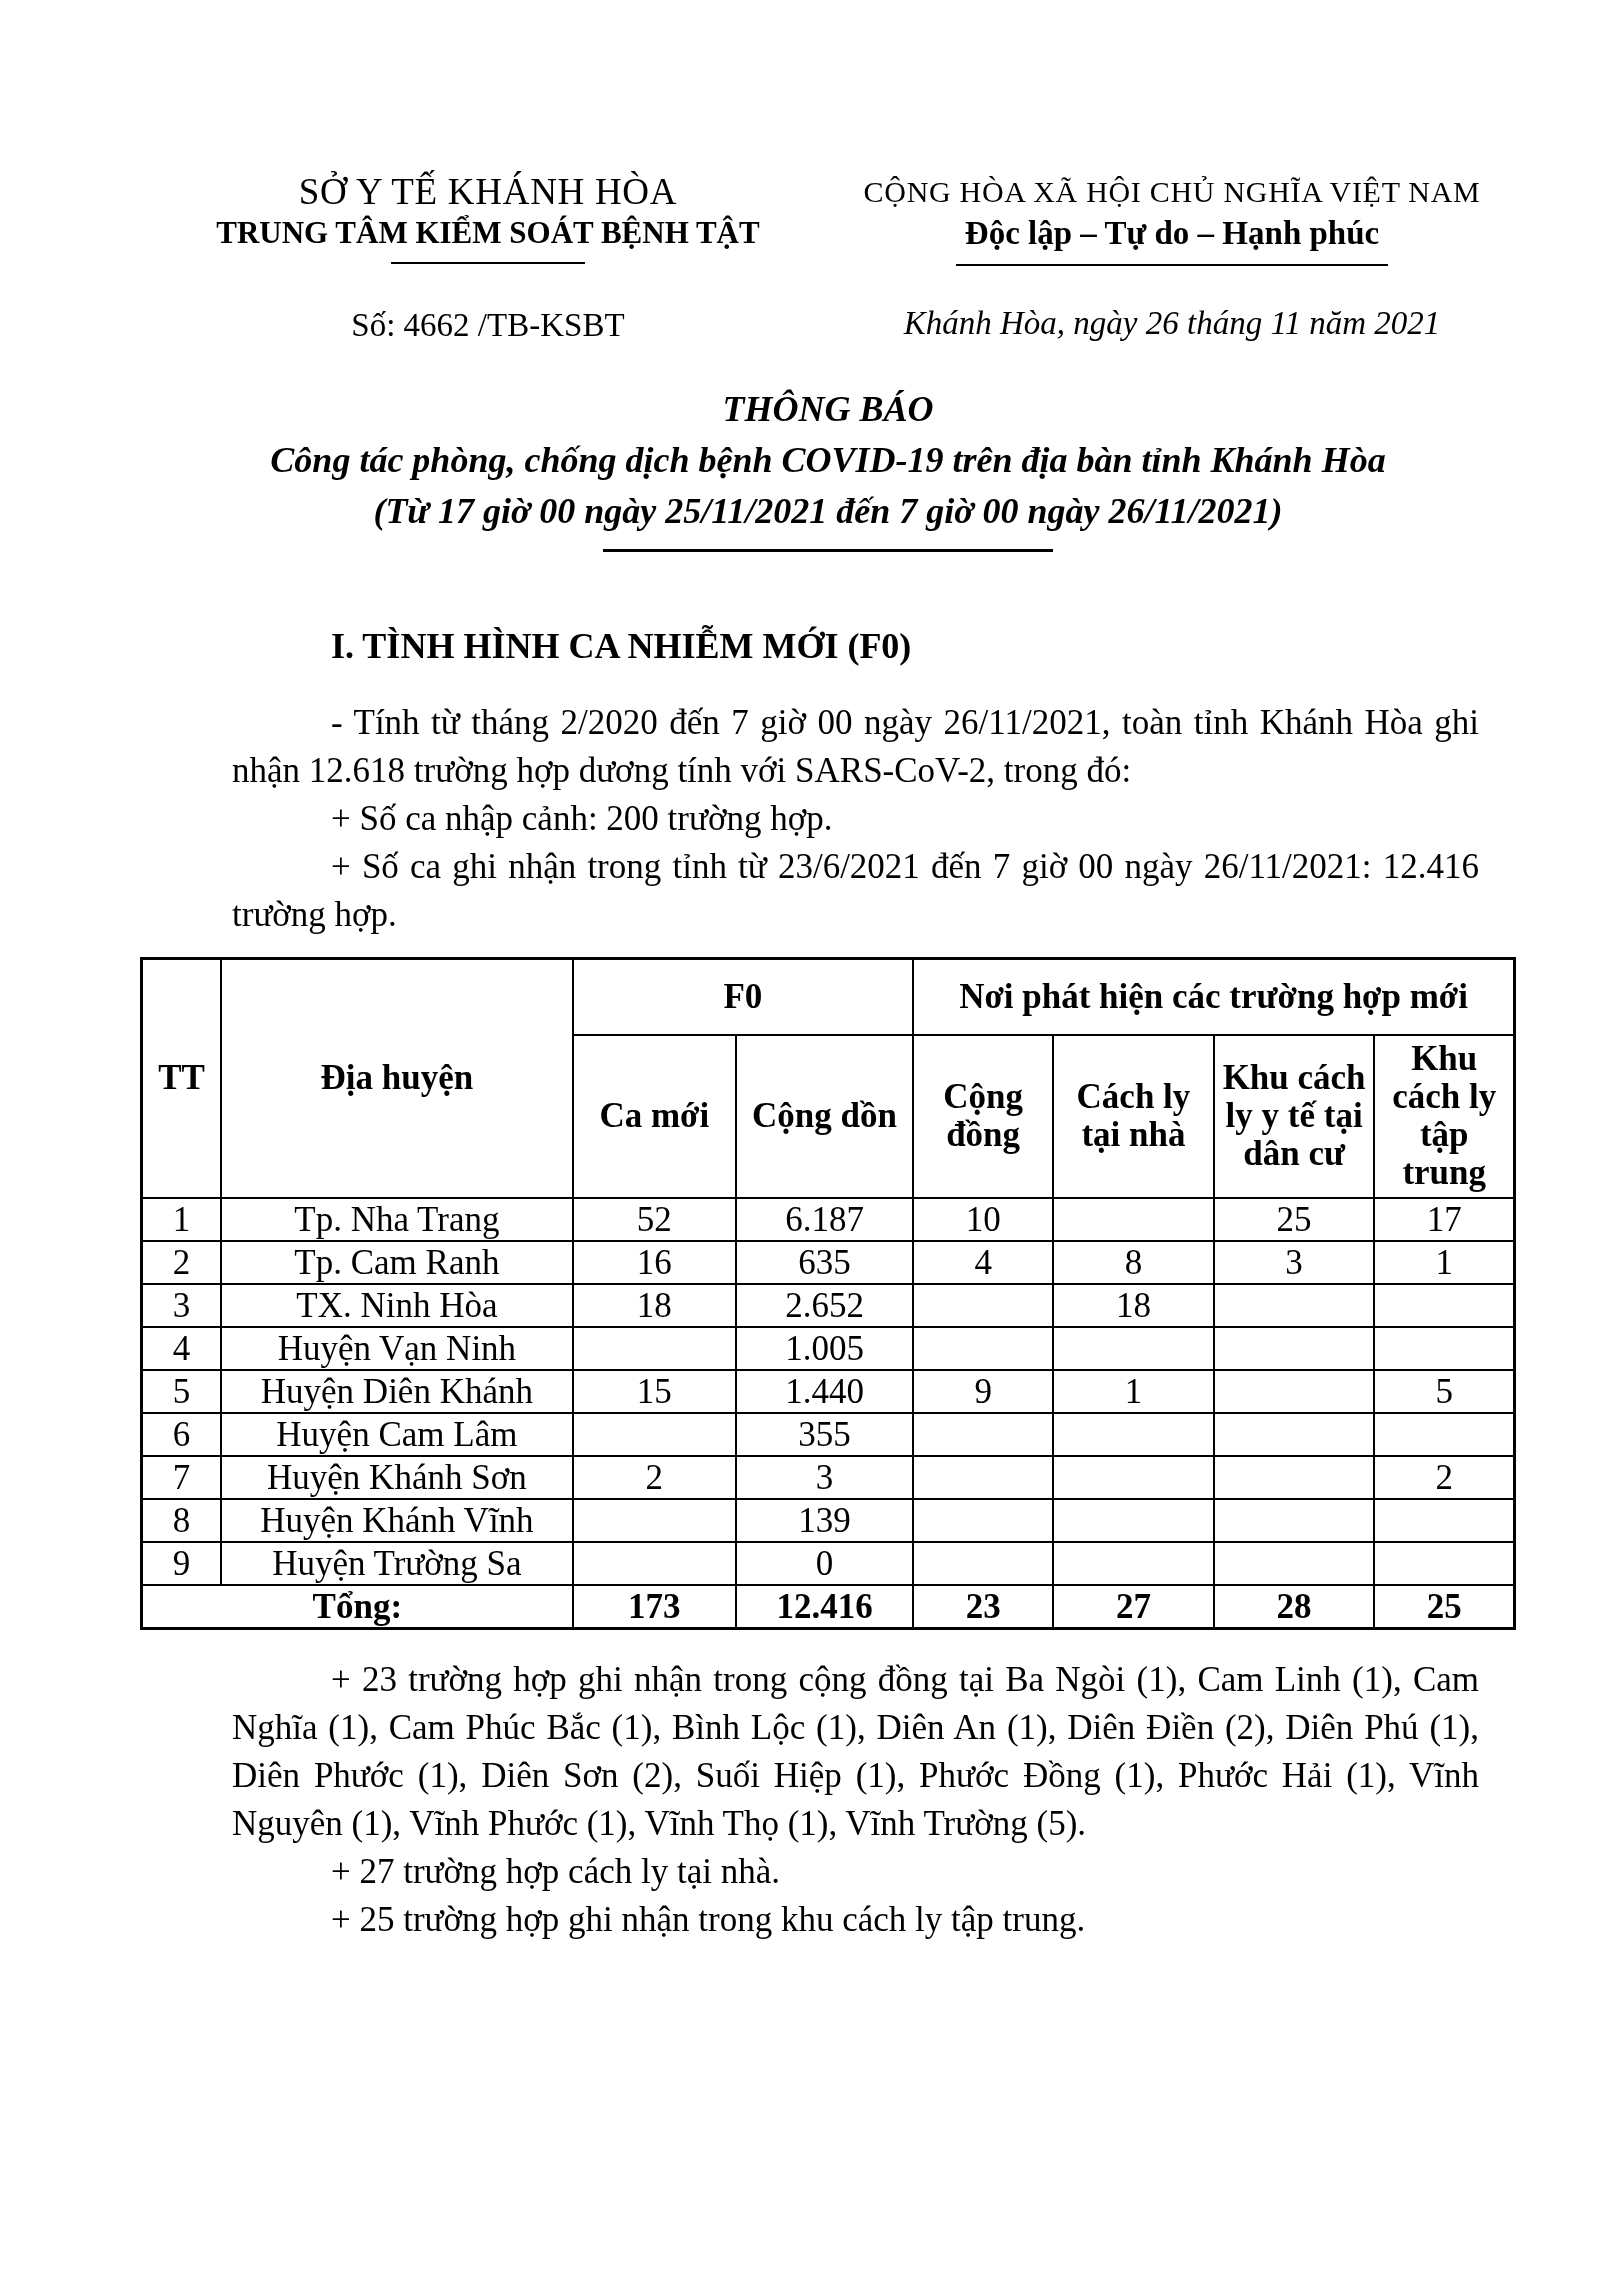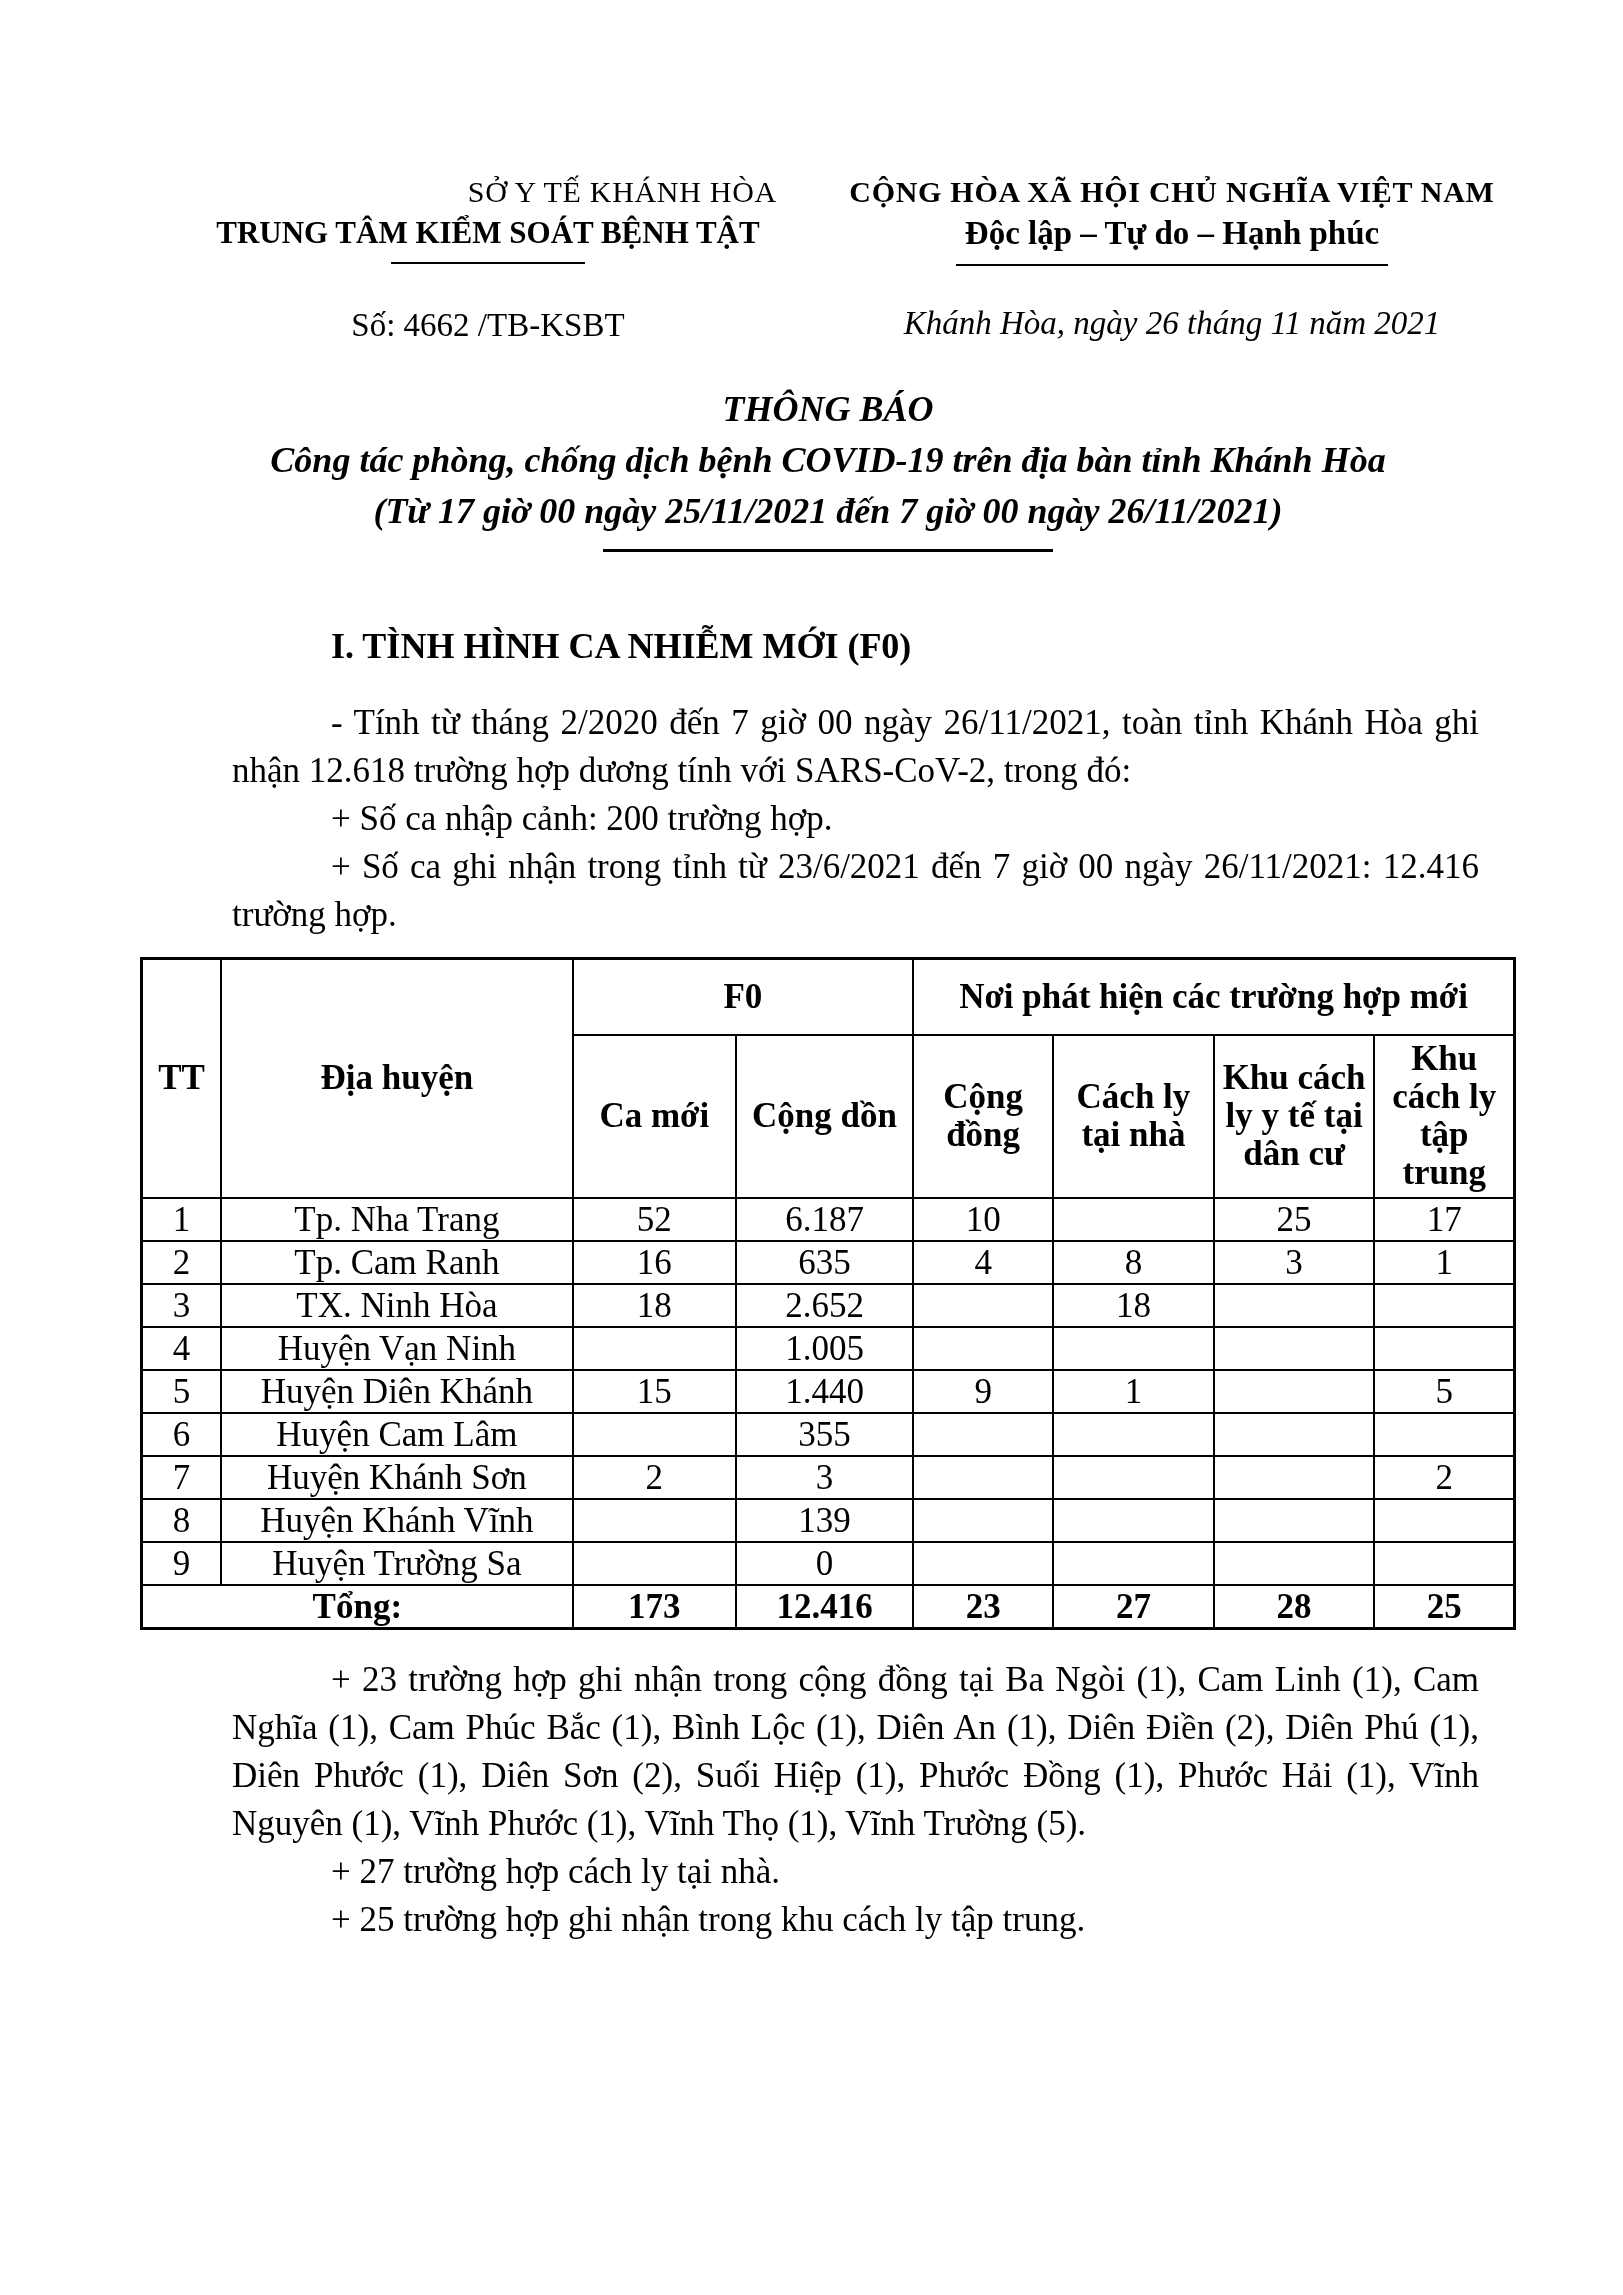--- a/index.html
+++ b/index.html
@@ -30,43 +30,42 @@
   .header-left {
     width: 42%;
     margin-left: 59px;
     text-align: center;
   }
   .header-right {
     width: 50%;
     text-align: center;
   }
   .org-parent {
-    font-size: 30px;
+    font-size: 37px;
     line-height: 41px;
     letter-spacing: 0.7px;
-    text-align: right;
   }
   .org-name {
     font-size: 31px;
     font-weight: bold;
     line-height: 41px;
   }
   .rule {
     border-top: 2.6px solid #000;
     margin: 9.2px auto 0 auto;
   }
   .rule-left  { width: 194px; }
   .rule-right { width: 432px; }
   .doc-number {
     font-size: 33px;
     margin-top: 43px;
   }
   .national-title {
     font-size: 30px;
-    font-weight: bold;
+    font-weight: normal;
     line-height: 41px;
     letter-spacing: 0.7px;
   }
   .national-motto {
     font-size: 33px;
     font-weight: bold;
     line-height: 43px;
   }
   .place-date {
     font-size: 33px;

